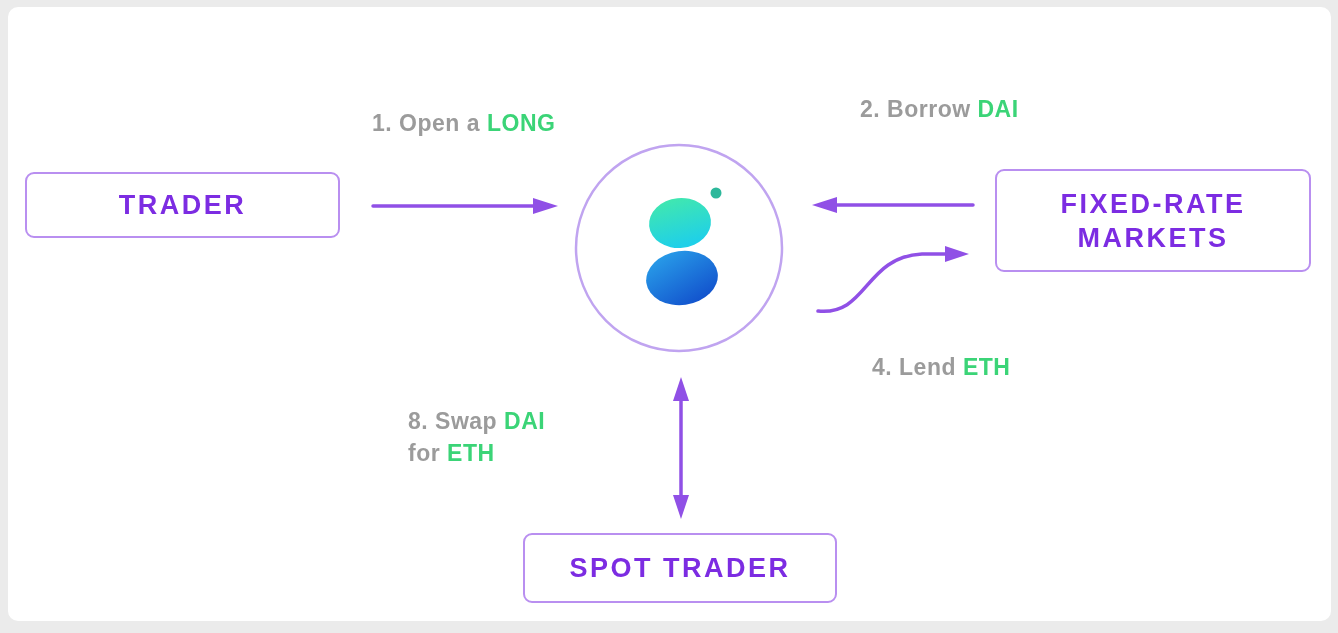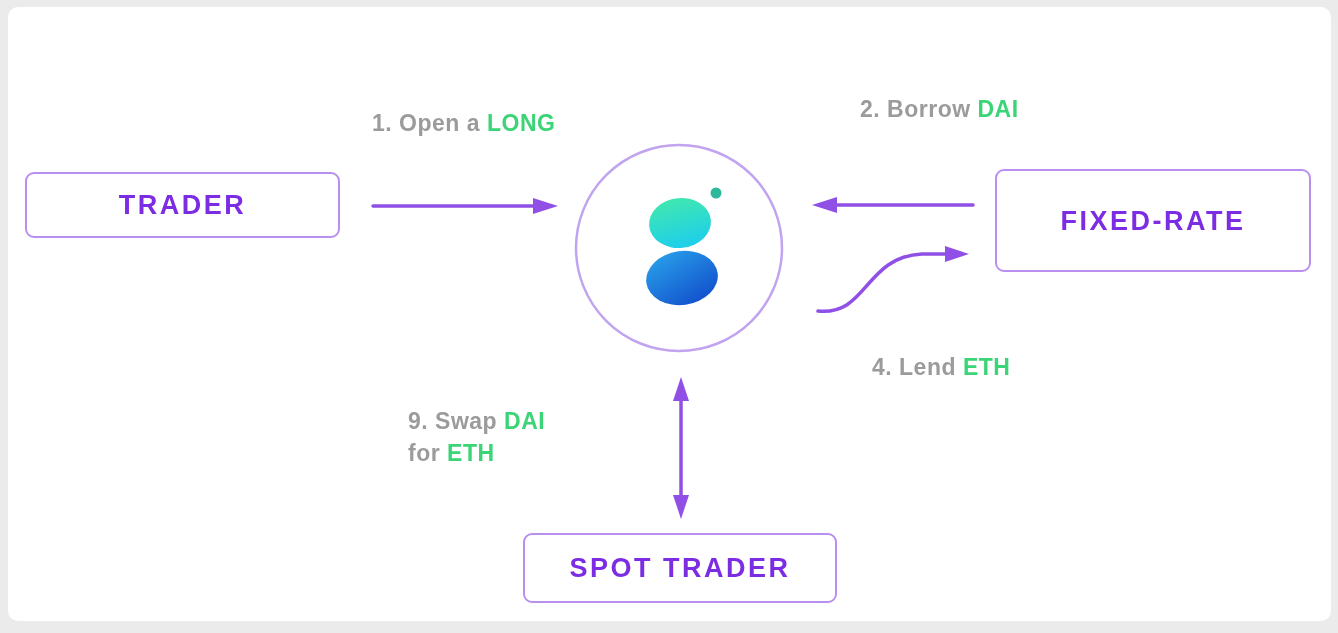--- a/index.html
+++ b/index.html
@@ -110,39 +110,40 @@
     </g>
   </g>
 </svg>
 
 <div class="node-box" style="left:25px; top:172px; width:311px; height:62px;">
   <span>TRADER</span>
 </div>
 
 <div class="node-box" style="left:995px; top:169px; width:312px; height:99px;">
   <span>FIXED-RATE</span>
+  <span>MARKETS</span>
 </div>
 
 <div class="node-box" style="left:523px; top:533px; width:310px; height:66px;">
   <span>SPOT TRADER</span>
 </div>
 
 <div class="step-label" style="left:372px; top:66px;margin-top:41px;">
   <div>
     <span>1. Open a </span><span class="hl">LONG</span>
   </div>
 </div>
 
 <div class="step-label" style="left:860px; top:93px;text-align:right;">
   <span>2. Borrow </span><span class="hl">DAI</span>
 </div>
 
 <div class="step-label" style="left:408px; top:405px;">
   <div>
-    <span>9. Swap </span><span class="hl">DAI</span>
+    <span>8. Swap </span><span class="hl">DAI</span>
   </div>
   <div>
     <span>for </span><span class="hl">ETH</span>
   </div>
 </div>
 
 <div class="step-label" style="left:872px; top:351px;text-align:right;">
   <span>4. Lend </span><span class="hl">ETH</span>
 </div>
 

